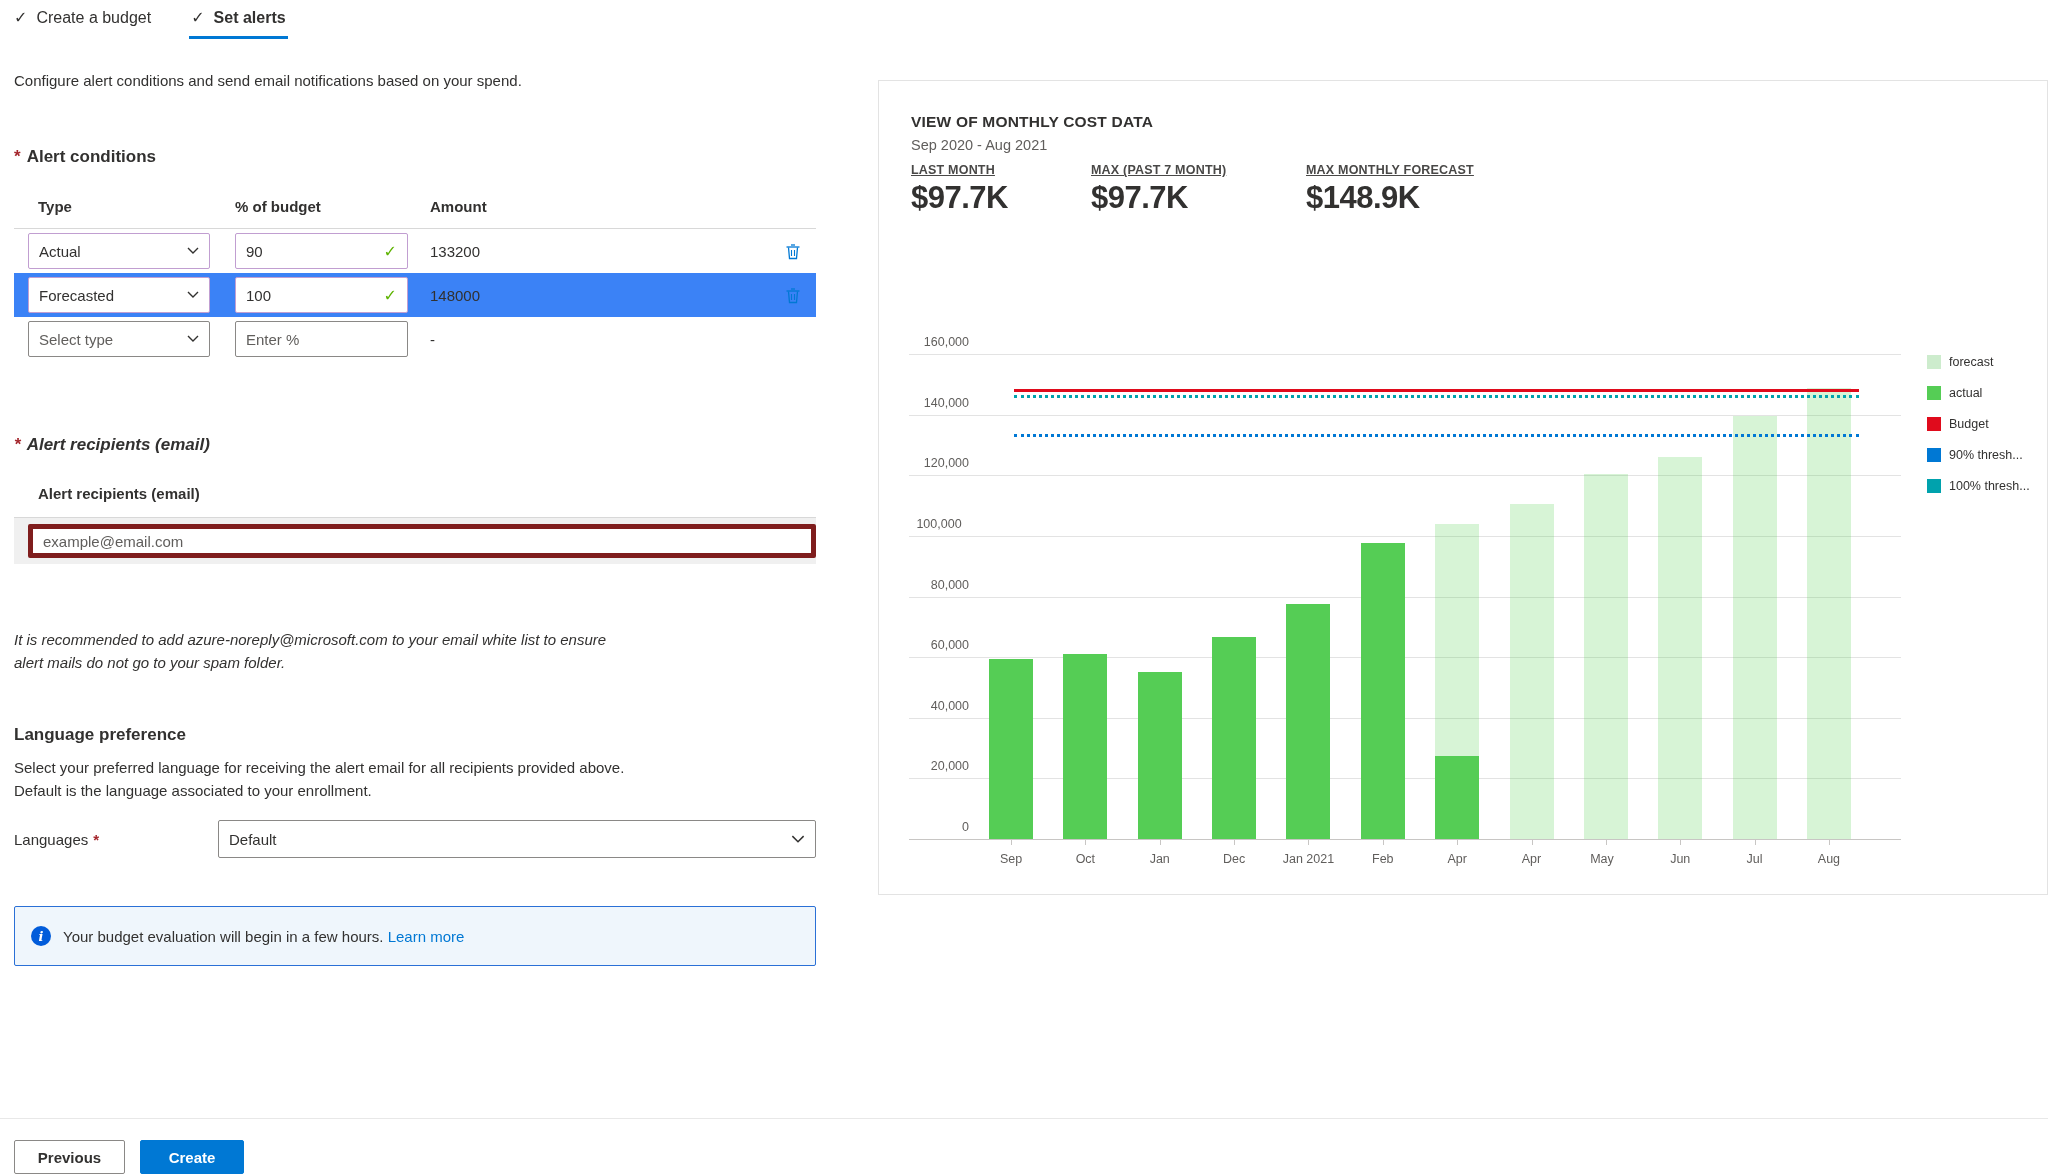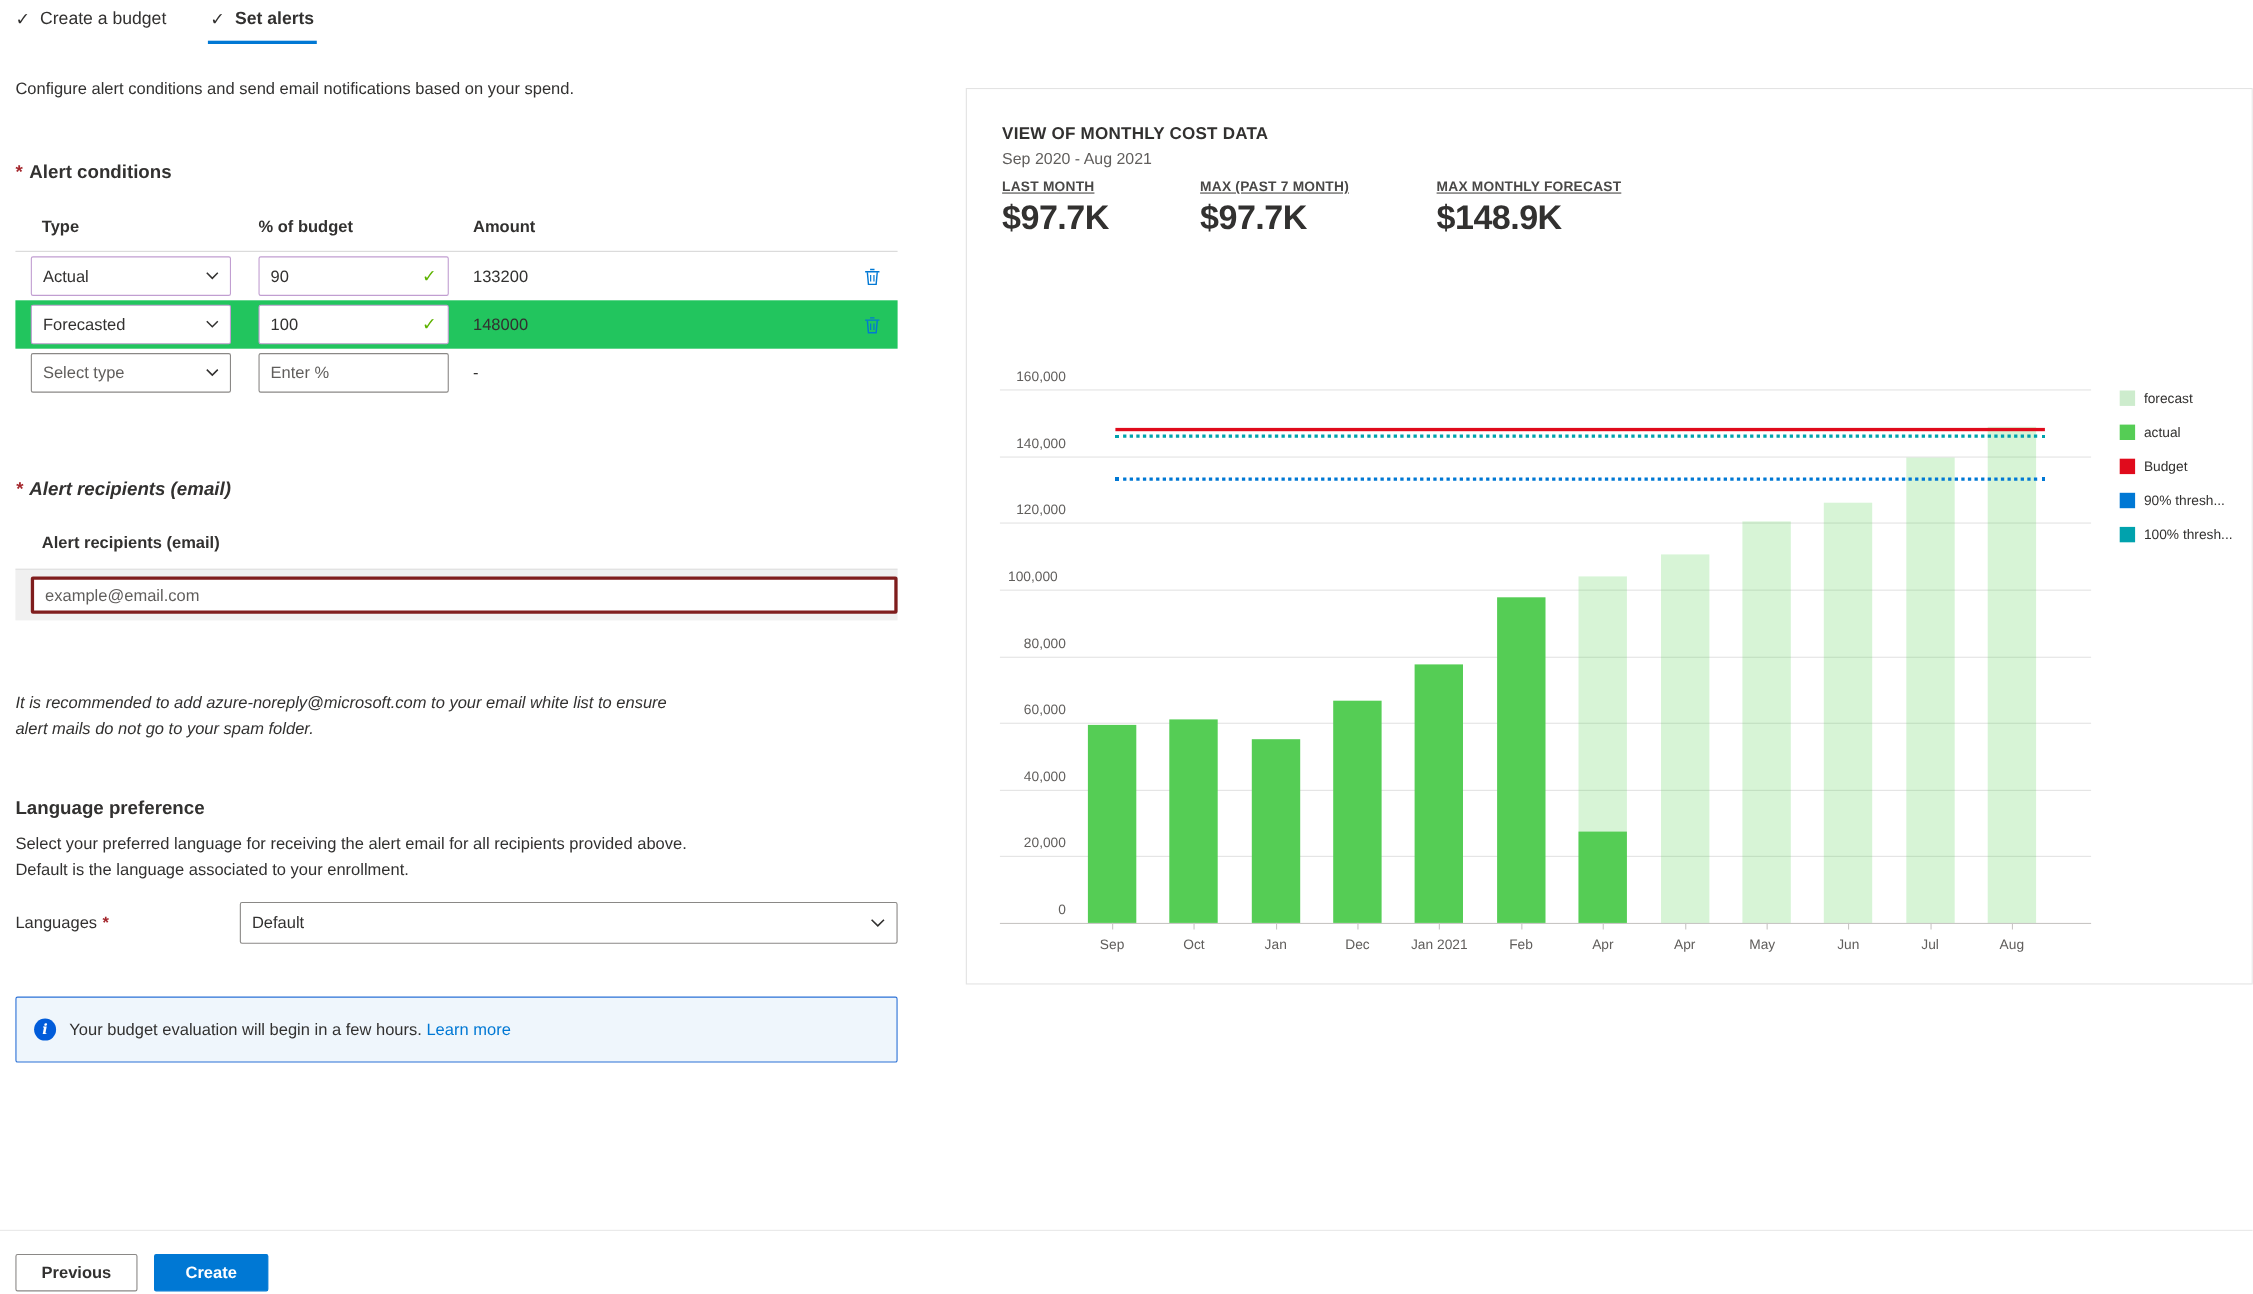--- a/index.html
+++ b/index.html
@@ -26,42 +26,42 @@
   .req { color:#a4262c; margin-right:6px; font-weight:700; }
   .head-conditions { top:147px; }
 
   .cond-table { top:185px; width:802px; }
   .t-header { display:flex; align-items:center; height:44px; border-bottom:1px solid #d8d8d8;
               font-size:15px; font-weight:700; }
   .hc1 { width:221px; padding-left:24px; }
   .hc2 { width:195px; }
   .hc3 { flex:1; }
   .row { display:flex; align-items:center; height:44px; padding-left:14px; }
-  .row.alt { background:#22c55e; }
+  .row.alt { background:#3b82f6; }
   .field { height:36px; border:1px solid #8a8886; border-radius:2px; background:#fff;
            display:flex; align-items:center; padding:0 10px; font-size:15px; }
   .field.dirty { border-color:#c19ed1; }
   .sel { width:182px; justify-content:space-between; cursor:pointer; }
   .pct { width:173px; margin-left:25px; justify-content:space-between; }
   .placeholder { color:#605e5c; }
   .okcheck { color:#5db300; font-size:16px; }
   .chev { color:#323130; display:flex; }
   .amount { flex:1; margin-left:22px; font-size:15px; }
   .trashcell { width:46px; display:flex; justify-content:center; }
   .trash { background:none; border:none; color:#0078d4; cursor:pointer; display:flex; }
   .trash.muted { color:#a19f9d; }
 
   .head-recipients { top:435px;font-style:italic; }
   .rec-table { top:470px; width:802px; }
   .rec-sub { height:48px; display:flex; align-items:center; padding-left:24px;
              font-size:15px; font-weight:700; border-bottom:1px solid #d8d8d8; }
   .rec-row { height:42px; display:flex; align-items:center; padding-left:24px; font-size:15px; }
   .rec-row .mail { flex:1; }
   .rec-input-row { height:46px; background:#f0f0f0; display:flex; align-items:center; padding-left:14px; }
-  .rec-input-row input { width:819px; height:34px; border:3px solid #7f1d1d; border-radius:2px;
+  .rec-input-row input { width:819px; height:34px; border:5px solid #7f1d1d; border-radius:2px;
              padding:0 10px; font-size:15px; font-family:inherit; color:#323130; }
   .rec-input-row input::placeholder { color:#605e5c; }
 
   .note { top:628px; width:620px; font-size:15px; font-style:italic; line-height:1.55; }
 
   .head-lang { top:725px; }
   .lang-desc { top:757px; width:644px; font-size:15px; line-height:1.5; }
   .lang-row { top:820px; display:flex; align-items:center; width:802px; }
   .lang-label { width:204px; font-size:15px; }
   .lang-label .req { margin:0 0 0 5px; }

